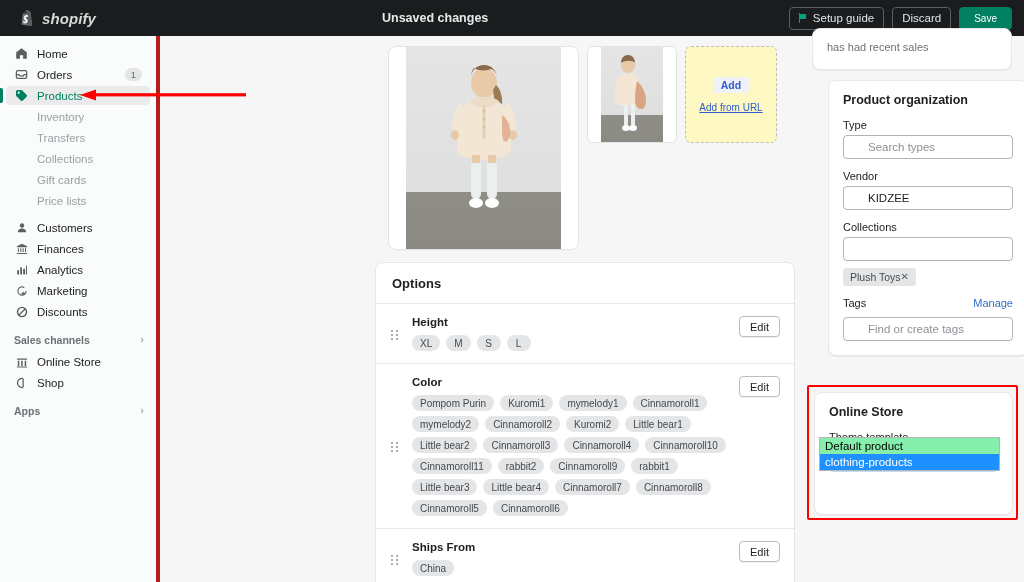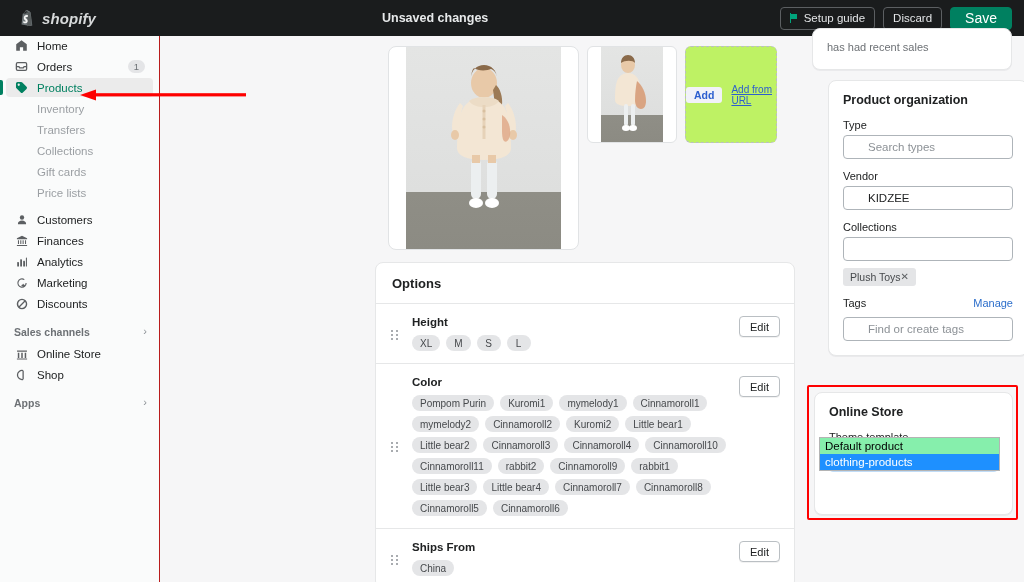--- a/index.html
+++ b/index.html
@@ -22,31 +22,32 @@
   .unsaved { color: #e7e9ea; font-size: 12.5px; font-weight: bold; margin-left: 222px; }
   .topbar-actions { position: absolute; right: 12px; display: flex; align-items: center; gap: 8px; }
   .btn-ghost {
     background: transparent; border: 1px solid #5c5f62; color: #e3e5e7;
     font-size: 11.5px; height: 23px; padding: 0 9px; border-radius: 4px;
     display: flex; align-items: center; gap: 5px; cursor: pointer;
     font-family: "Liberation Sans", sans-serif;
   }
   .btn-save {
     background: #008060; border: 1px solid #008060; color: #fff;
-    font-size: 14px; height: 23px; padding: 0 14px; border-radius: 4px; cursor: pointer;
+    font-size: 10px; height: 23px; padding: 0 14px; border-radius: 4px; cursor: pointer;
     font-family: "Liberation Sans", sans-serif;
   }
   .flag-ico { width: 9px; height: 10px; display: inline-block; position: relative; }
   .flag-ico::before { content:""; position:absolute; left:0; top:0; width:1.5px; height:10px; background:#00a47c; }
   .flag-ico::after { content:""; position:absolute; left:1.5px; top:0.5px; width:6px; height:5px; background:#00a47c; }
 
   
   .sidebar {
     position: absolute; top: 36px; left: 0; width: 160px; height: 546px;
-    background: #fafbfb; border-right: 1px solid #b91c1c;
+    background: #fafbfb; border-right: 4px solid #b91c1c;
+    padding-top: 8px;
   }
   .nav-item {
     display: flex; align-items: center; height: 19px; margin: 0 6px 2px 6px;
     padding: 0 8px; border-radius: 4px; cursor: pointer; position: relative;
   }
   .nav-item.active { background: #ebebeb; }
   .nav-item.active::before {
     content: ""; position: absolute; left: -6px; top: 2px;
     width: 3px; height: 15px; background: #008060; border-radius: 0 2px 2px 0;
   }
@@ -82,21 +83,21 @@
   .media-main {
     width: 191px; height: 204px; background: #fff; border: 1px solid #e1e3e5;
     border-radius: 8px; overflow: hidden; display: flex; align-items: center; justify-content: center;
   }
   .media-thumb {
     width: 90px; height: 97px; background: #fff; border: 1px solid #e1e3e5;
     border-radius: 6px; overflow: hidden; display: flex; align-items: center; justify-content: center;
   }
   .media-add {
     width: 92px; height: 97px; border: 1px dashed #babec3; border-radius: 6px;
-    background: #bef264; display: flex; flex-direction: row; align-items: center;
+    background: #fef9c3; display: flex; flex-direction: column; align-items: center;
     justify-content: center; gap: 9px;
   }
   .add-btn { background: #f1f2f8; color: #2c5ecf; font-size: 10.5px; font-weight: bold;
              padding: 2px 8px; border-radius: 3px; cursor: pointer; }
   .add-url { color: #2c5ecf; font-size: 10px; text-decoration: underline; cursor: pointer; }
 
   
   .photo { position: relative; background: #fff; overflow: hidden; }
   .photo .wall { position: absolute; inset: 0; background: linear-gradient(180deg,#e4e5e4 0%, #dedfde 72%, #8f8e86 72%, #8c8b83 100%); }
   .photo .girl { position: absolute; left: 50%; transform: translateX(-50%); }

